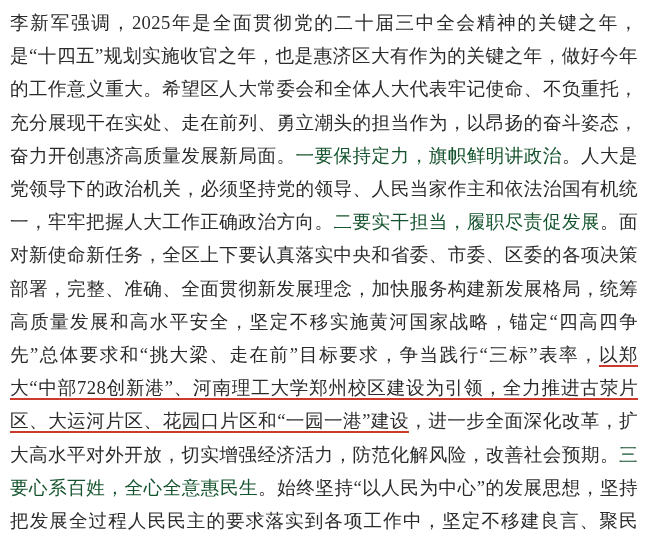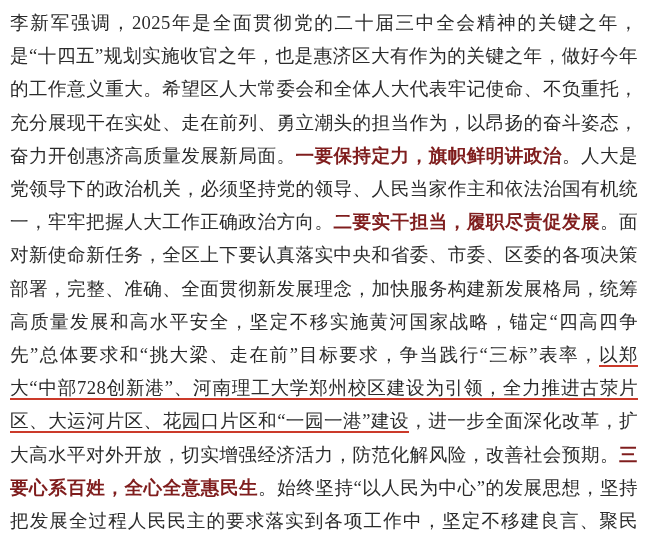--- a/index.html
+++ b/index.html
@@ -25,22 +25,22 @@
     margin: 0;
     font-size: 18.6px;
     line-height: 33.2px;
     color: #2b2b2b;
     text-align: justify;
     text-justify: inter-ideograph;
     letter-spacing: 0.4px;
     font-family: "Liberation Serif", "DejaVu Serif", serif;
   }
   .b {
-    font-weight: bold;
-    color: #7f1d1d;
+    font-weight: normal;
+    color: #14532d;
   }
   
   .marker {
     background: transparent;
     border-bottom: 2.2px solid #cb3a2a;
     padding-bottom: 0px;
   }
 </style>
 </head>
 <body>

